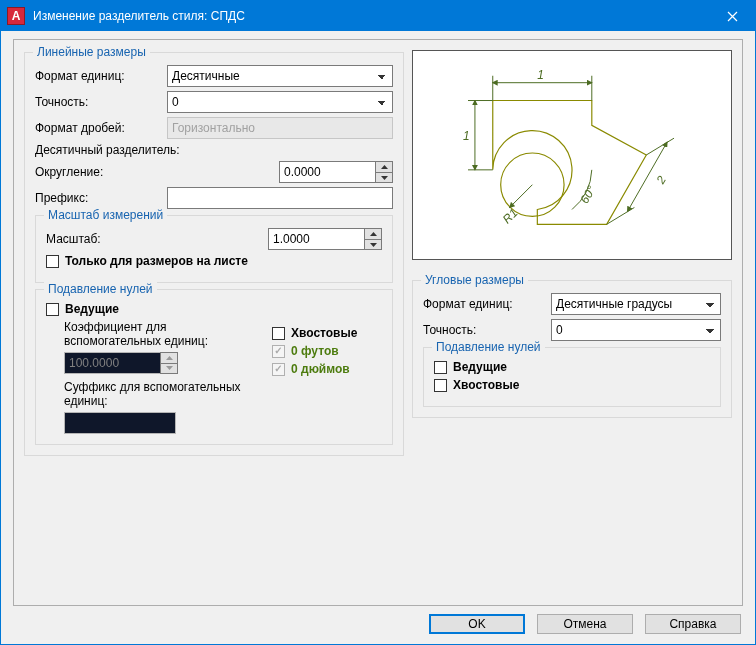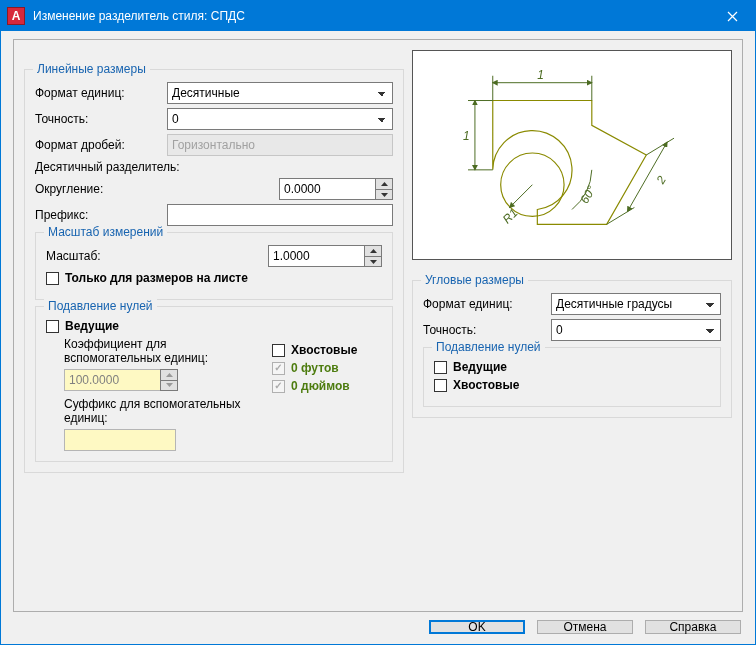--- a/index.html
+++ b/index.html
@@ -25,41 +25,41 @@
 .group { border: 1px solid #d9d9d9; border-radius: 0; padding: 8px 10px 10px 10px; position: relative; margin-top: 6px; }
 .group .legend { position: absolute; top: -8px; left: 8px; background: #f0f0f0; padding: 0 4px; color: #1864b0; font-size: 12px; }
 
 .row { display: flex; align-items: center; margin: 4px 0; }
 .row .lbl { flex: 0 0 auto; margin-right: 8px; }
 .row .ctrl { margin-left: auto; }
 
 select, input[type=text] { height: 22px; border: 1px solid #7a7a7a; background: #fff; padding: 0 4px; font-size: 12px; }
 select { padding-right: 18px; appearance: none; background-image: linear-gradient(45deg, transparent 50%, #333 50%), linear-gradient(-45deg, transparent 50%, #333 50%); background-position: calc(100% - 10px) 9px, calc(100% - 6px) 9px; background-size: 4px 4px; background-repeat: no-repeat; }
 select.disabled, input.disabled { background: #e5e5e5; color: #808080; border-color: #b5b5b5; }
-input.disabled { background: #fef9c3; }
+input.disabled { background: #0f172a; }
 
 .spinner { display: inline-flex; }
 .spinner input { width: 96px; border-right: none; }
 .spinner .spins { display: flex; flex-direction: column; border: 1px solid #7a7a7a; }
 .spinner .sp { width: 16px; height: 10px; background: #e1e1e1; display: flex; align-items: center; justify-content: center; }
 .spinner .sp + .sp { border-top: 1px solid #7a7a7a; }
 .spinner .sp svg { width: 7px; height: 4px; }
 
 .cb { display: inline-flex; align-items: center; gap: 6px; font-weight: bold; }
 .cb .box { width: 13px; height: 13px; border: 1px solid #333; background: #fff; display: flex; align-items: center; justify-content: center; }
 .cb.disabled .box { border-color: #b0b0b0; background: #f5f5f5; }
 .cb.disabled { color: #4d7c0f; }
 .cb.checked .box::after { content: "✓"; font-size: 10px; color: #333; line-height: 1; }
 .cb.disabled.checked .box::after { color: #aaa; }
 
 .preview { border: 1px solid #555; background: #fff; height: 210px; display: flex; align-items: center; justify-content: center; }
 .preview svg { width: 100%; height: 100%; }
 
 .buttons { display: flex; justify-content: flex-end; gap: 12px; padding: 8px 2px 0 2px; }
-.btn { width: 96px; height: 14px; border: 1px solid #adadad; background: #e1e1e1; display: flex; align-items: center; justify-content: center; cursor: default; }
+.btn { width: 96px; height: 20px; border: 1px solid #adadad; background: #e1e1e1; display: flex; align-items: center; justify-content: center; cursor: default; }
 .btn.default { border: 1px solid #0078d7; outline: 1px solid #0078d7; outline-offset: -2px; }
 </style>
 </head>
 <body>
 
 <div class="window">
   <div class="titlebar">
     <div class="app-icon">A</div>
     <div class="title-text">Изменение разделитель стиля: СПДС</div>
     <div class="close">
@@ -69,21 +69,21 @@
     </div>
   </div>
 
   <div class="client">
 
 
     <div class="tab-body">
 
       <div class="col-left">
 
-        <div class="group" style="margin-top:19px;">
+        <div class="group" style="margin-top:2px;">
           <div class="legend">Линейные размеры</div>
 
           <div class="row">
             <span class="lbl">Формат единиц:</span>
             <select class="ctrl" style="width:226px"><option>Десятичные</option></select>
           </div>
           <div class="row">
             <span class="lbl">Точность:</span>
             <select class="ctrl" style="width:226px"><option>0</option></select>
           </div>

